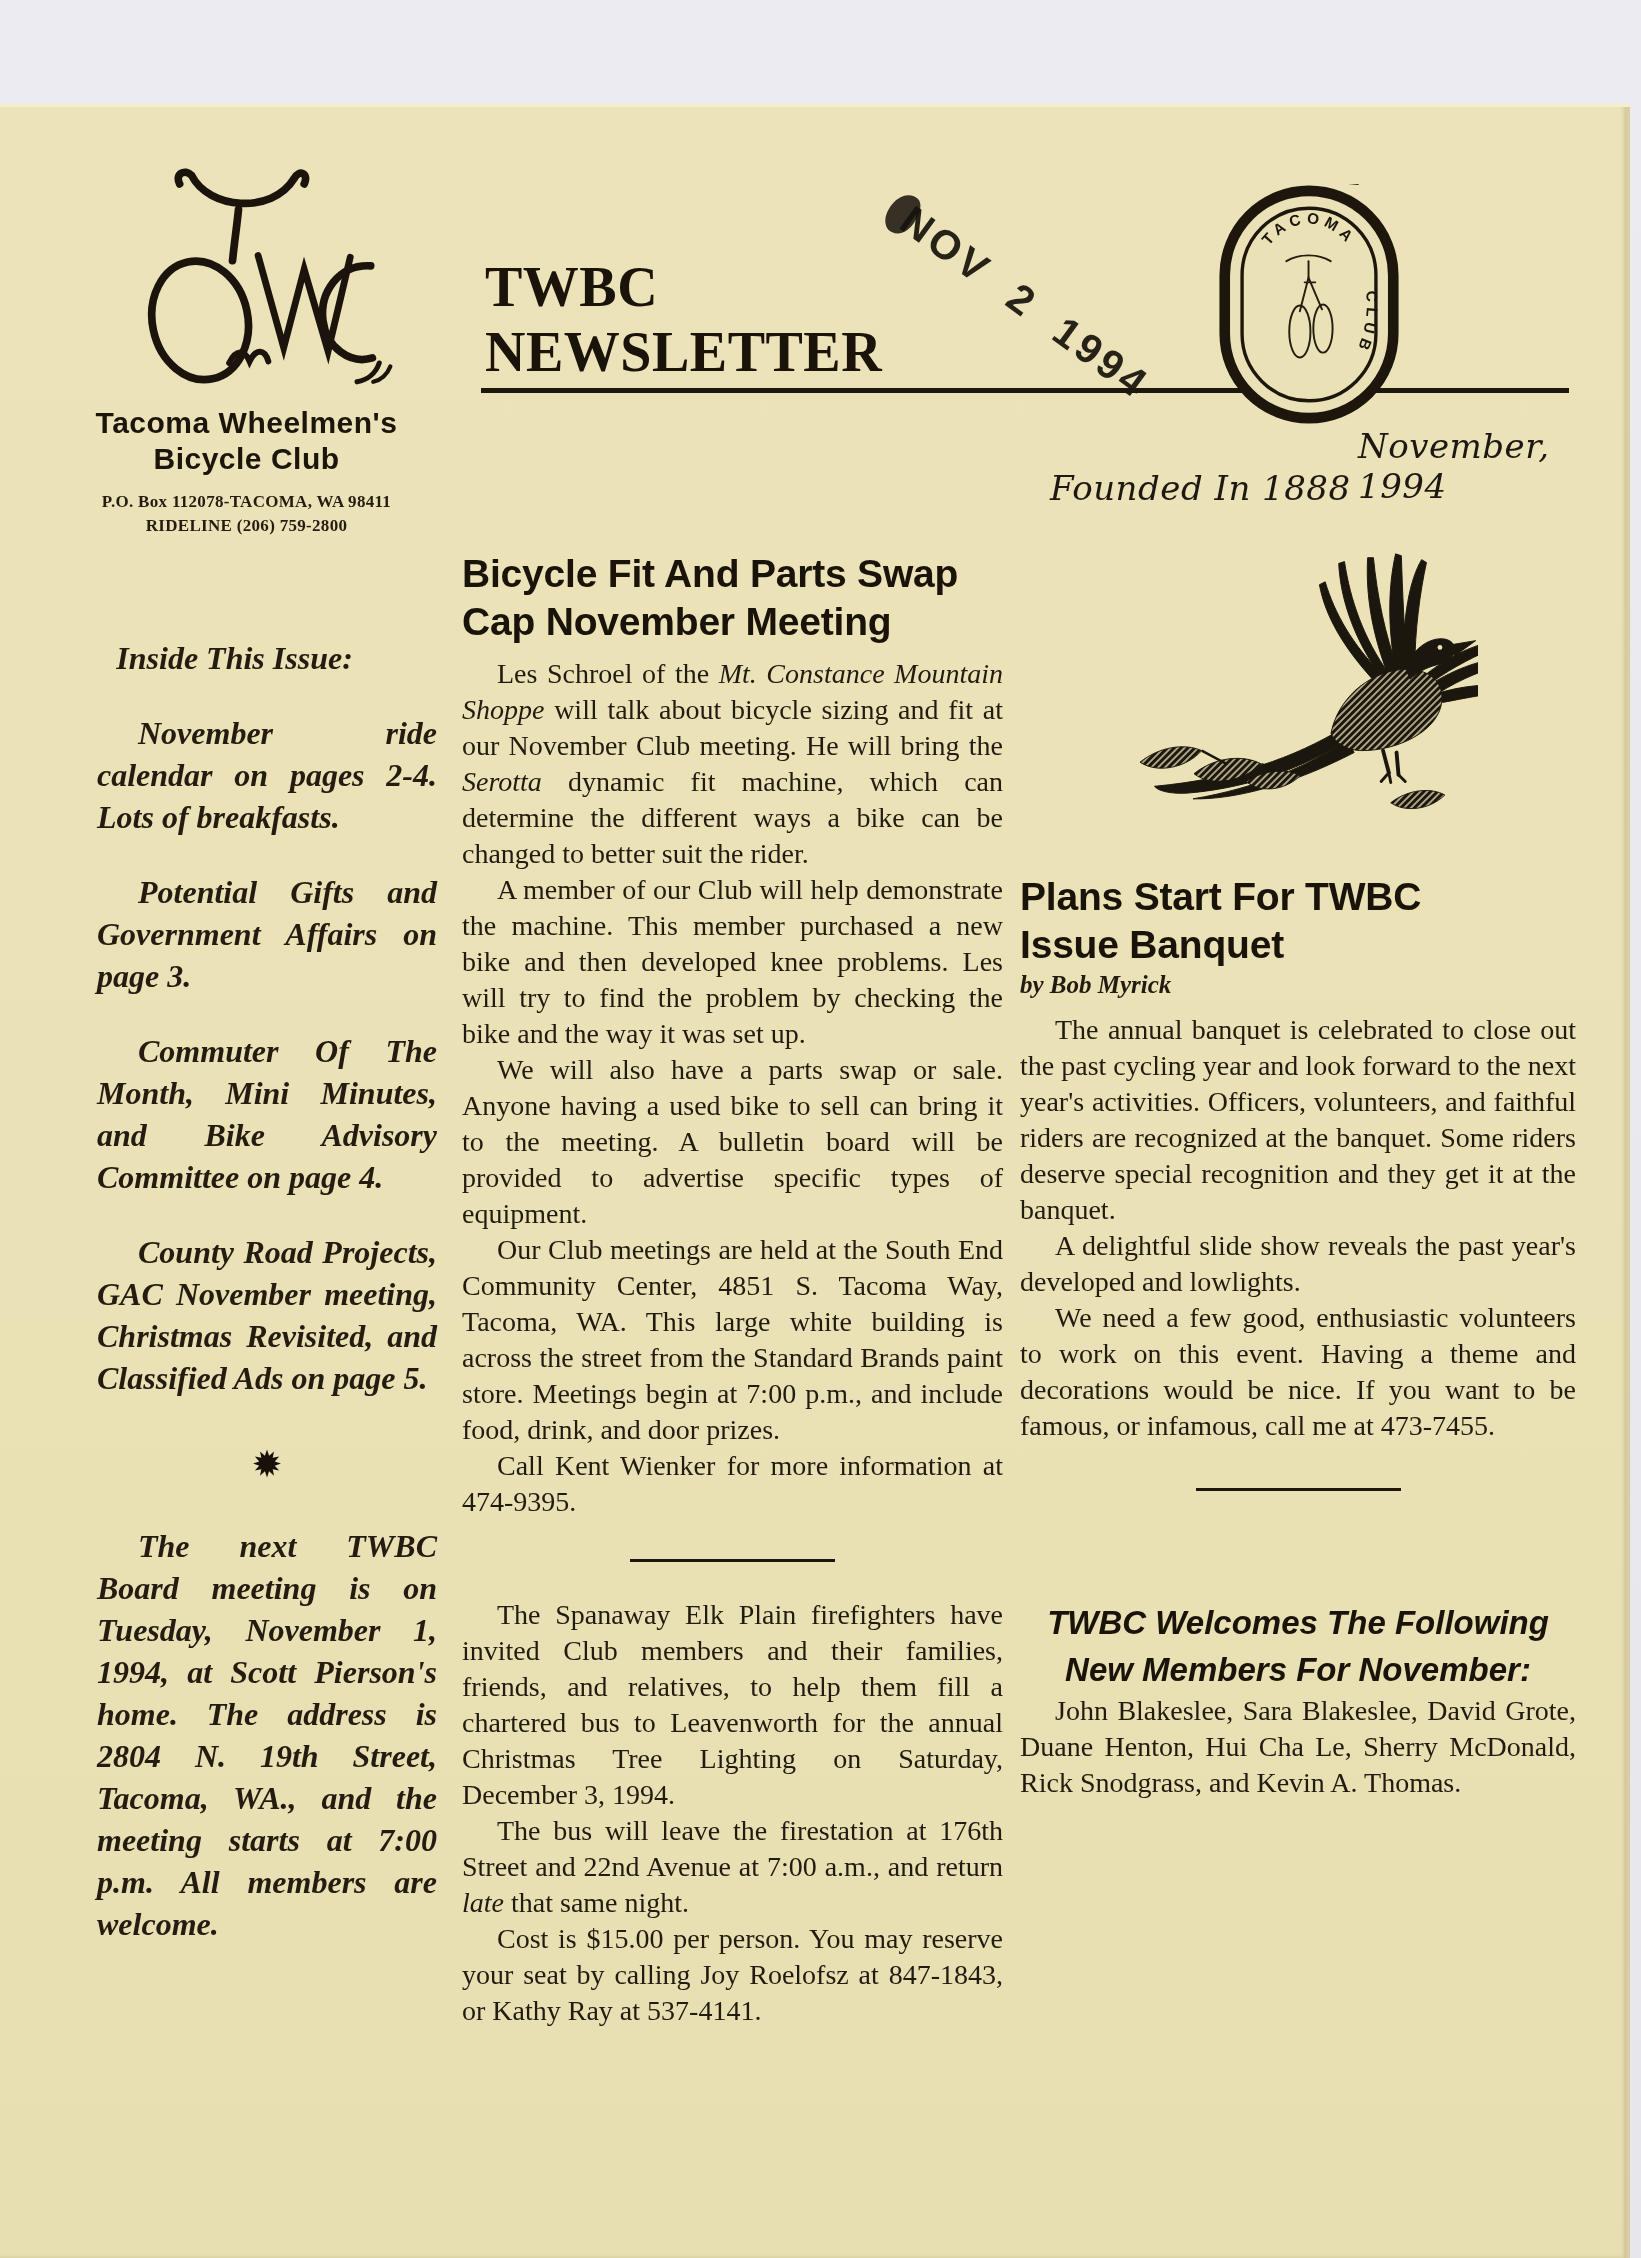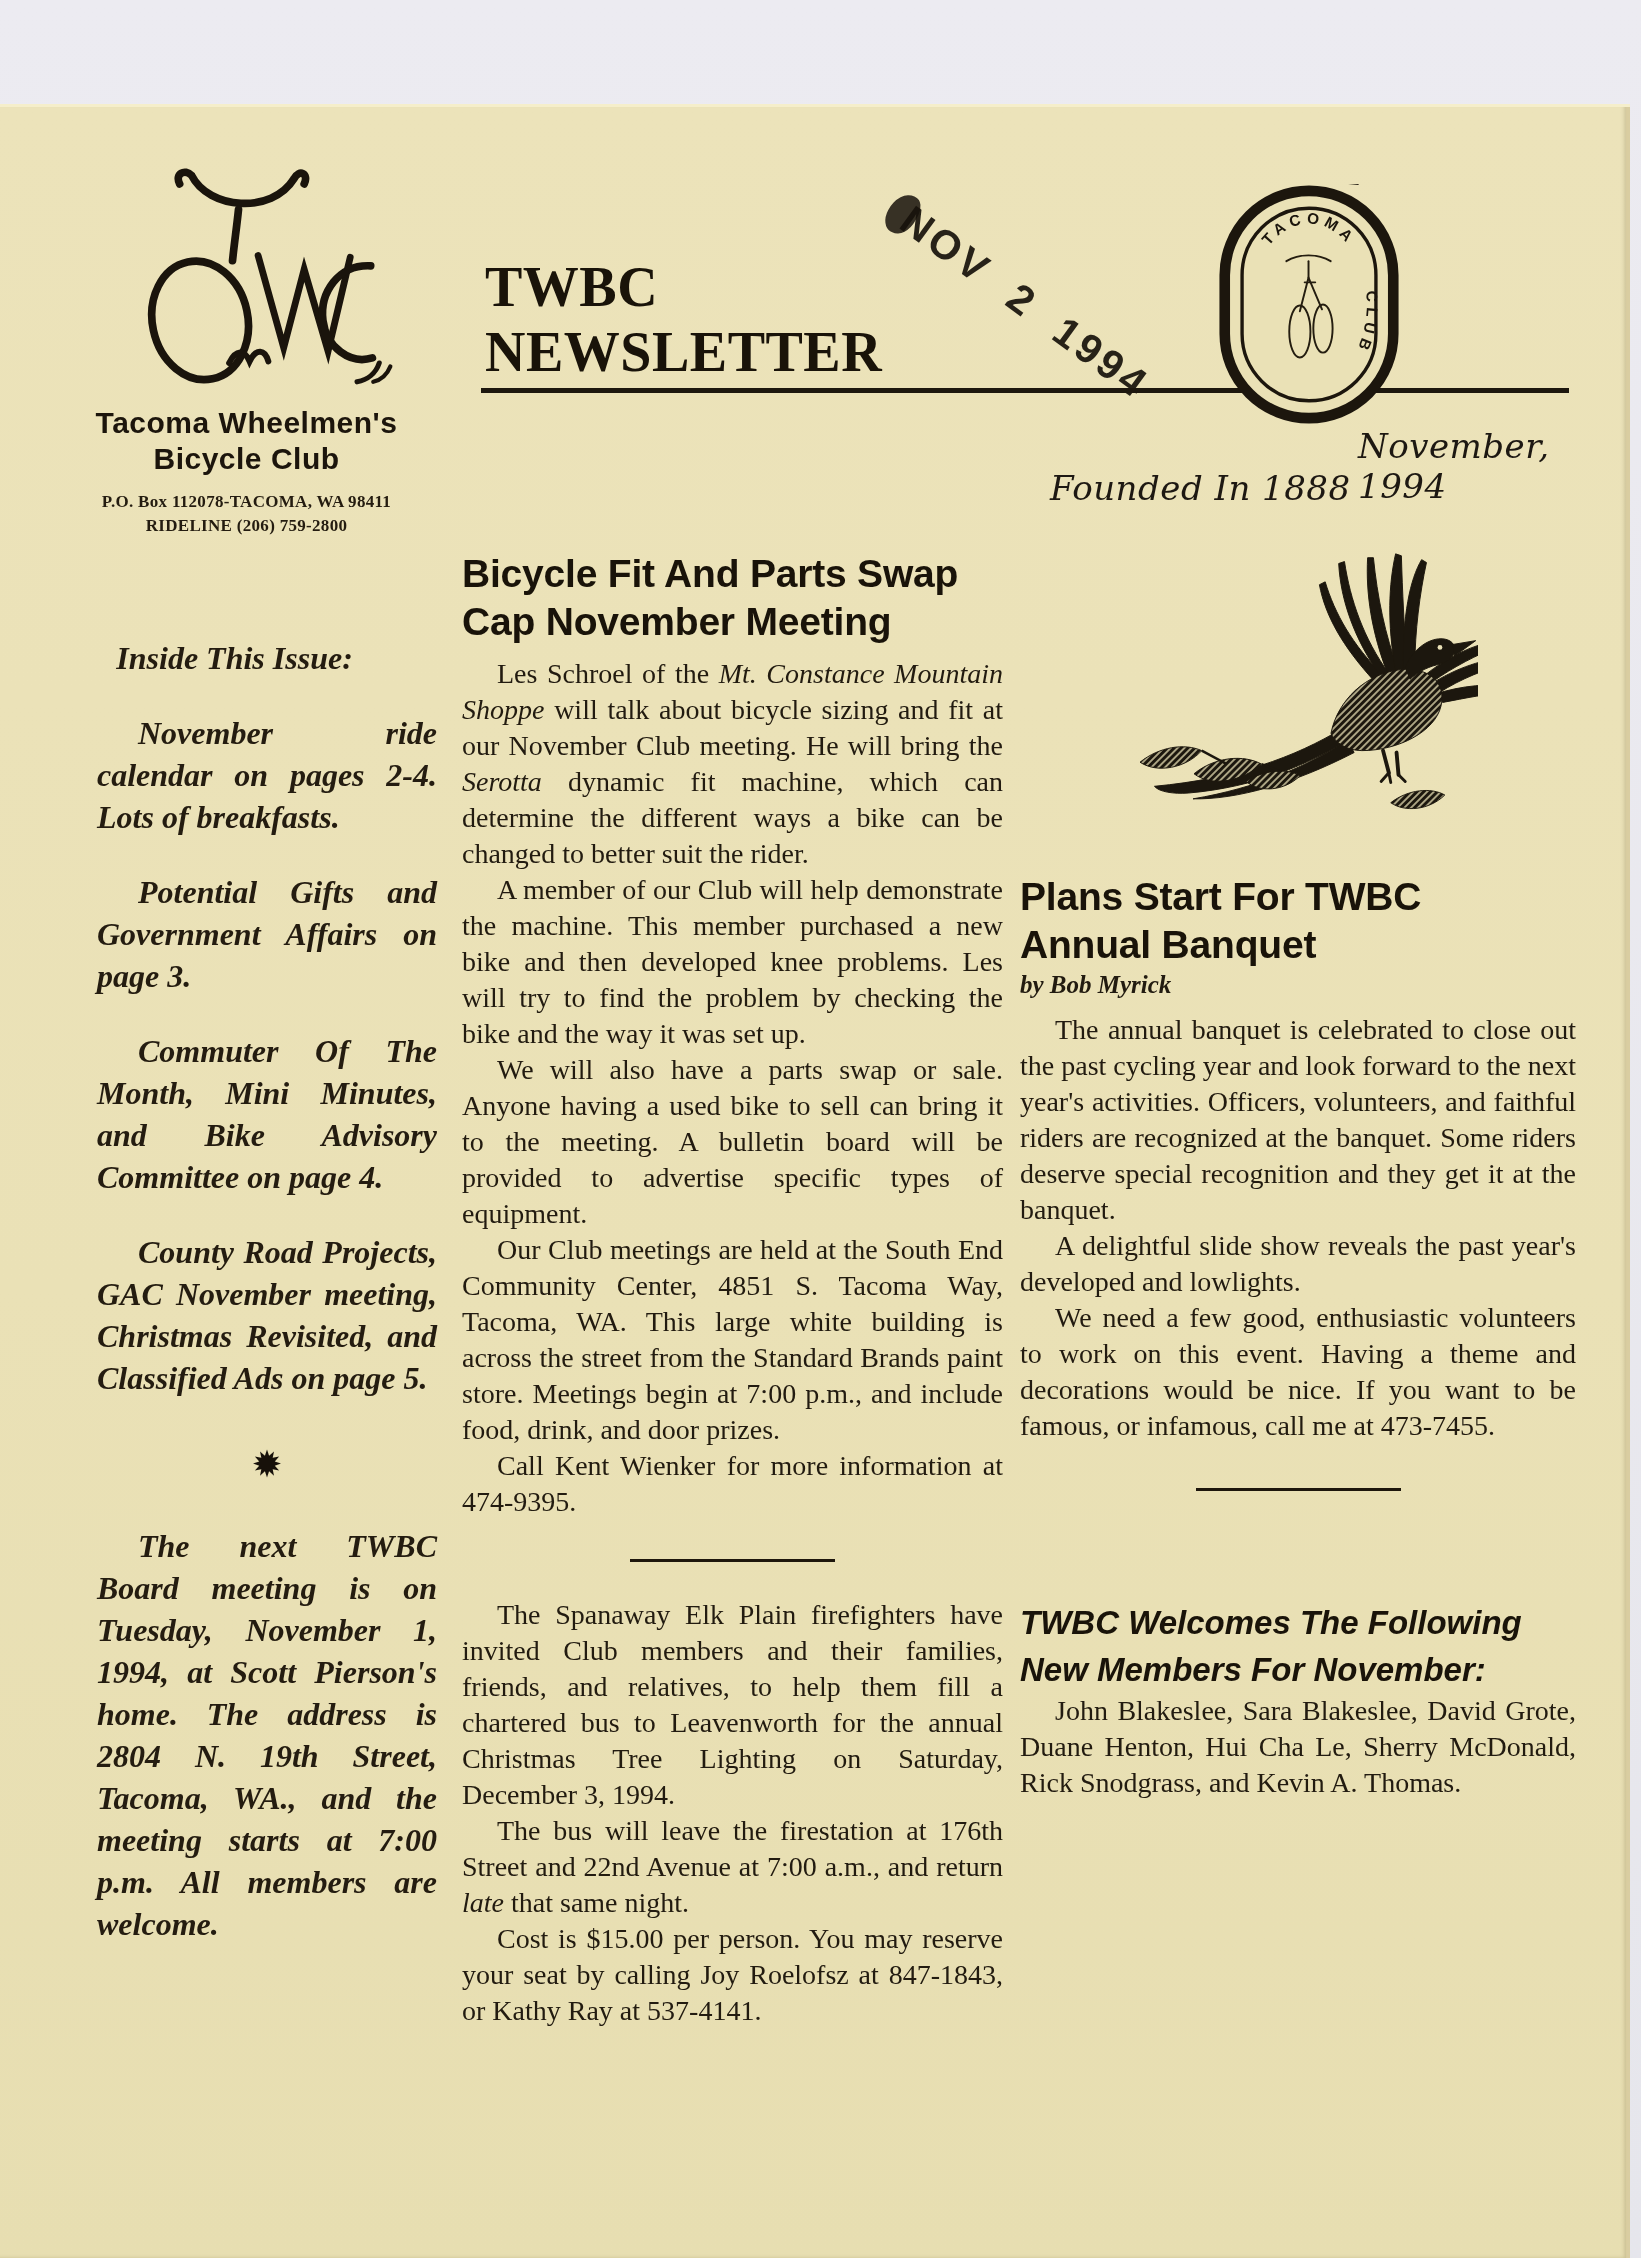--- a/index.html
+++ b/index.html
@@ -66,21 +66,21 @@
   }
   .column p.body {
     font-family:"Liberation Serif", serif; font-size:28px; line-height:36px;
     text-align:justify; text-indent:35px;
   }
   .byline { font-family:"Liberation Serif", serif; font-style:italic; font-weight:700; font-size:25px; margin:0 0 13.5px; }
   .sep { width:205px; border-top:3.9px solid #1d160c; margin:39px auto 35px; }
   .sep.right-col { margin:44px auto 0; }
   .welcome-head {
     font-family:"Liberation Sans", sans-serif; font-weight:700; font-style:italic;
-    font-size:33px; line-height:47px; white-space:pre-line;
+    font-size:33px; line-height:47px; text-align:center; white-space:pre-line;
     color:#191309; margin-top:108px;
   }
   .welcome-names { }
   i.inline { font-style:italic; }
 </style>
 </head>
 <body>
 
 <div class="paper">
 
@@ -195,21 +195,21 @@
       <path fill="url(#ht)" d="M 40,220 C 60,204 86,200 104,208 C 88,226 58,232 40,220 Z"></path>
       <path fill="url(#ht)" d="M 96,232 C 118,214 148,212 166,222 C 146,240 114,246 96,232 Z"></path>
       <path fill="url(#ht)" d="M 150,240 C 168,228 192,226 206,234 C 190,250 164,252 150,240 Z"></path>
       <path fill="url(#ht)" d="M 300,262 C 318,248 342,246 356,254 C 340,270 314,272 300,262 Z"></path>
       <path d="M 104,208 L 130,222 M 166,222 L 186,230" fill="none" stroke-width="2.5"></path>
     </g>
   </svg>
 
   <div class="abs column" style="left:1020px; top:769px; width:556px;">
     <div class="headline" style="margin-bottom:1.9px;">Plans Start For TWBC
-Annual Banquet</div>
+Issue Banquet</div>
     <div class="byline">by Bob Myrick</div>
     <p class="body">The annual banquet is celebrated to close out the past cycling year and look forward to the next year's activities. Officers, volunteers, and faithful riders are recognized at the banquet. Some riders deserve special recognition and they get it at the banquet.</p>
     <p class="body">A delightful slide show reveals the past year's developed and lowlights.</p>
     <p class="body">We need a few good, enthusiastic volunteers to work on this event. Having a theme and decorations would be nice. If you want to be famous, or infamous, call me at 473-7455.</p>
 
     <div class="sep right-col"></div>
 
     <div class="welcome-head">TWBC Welcomes The Following
 New Members For November:</div>
     <p class="body welcome-names">John Blakeslee, Sara Blakeslee, David Grote, Duane Henton, Hui Cha Le, Sherry McDonald, Rick Snodgrass, and Kevin A. Thomas.</p>

